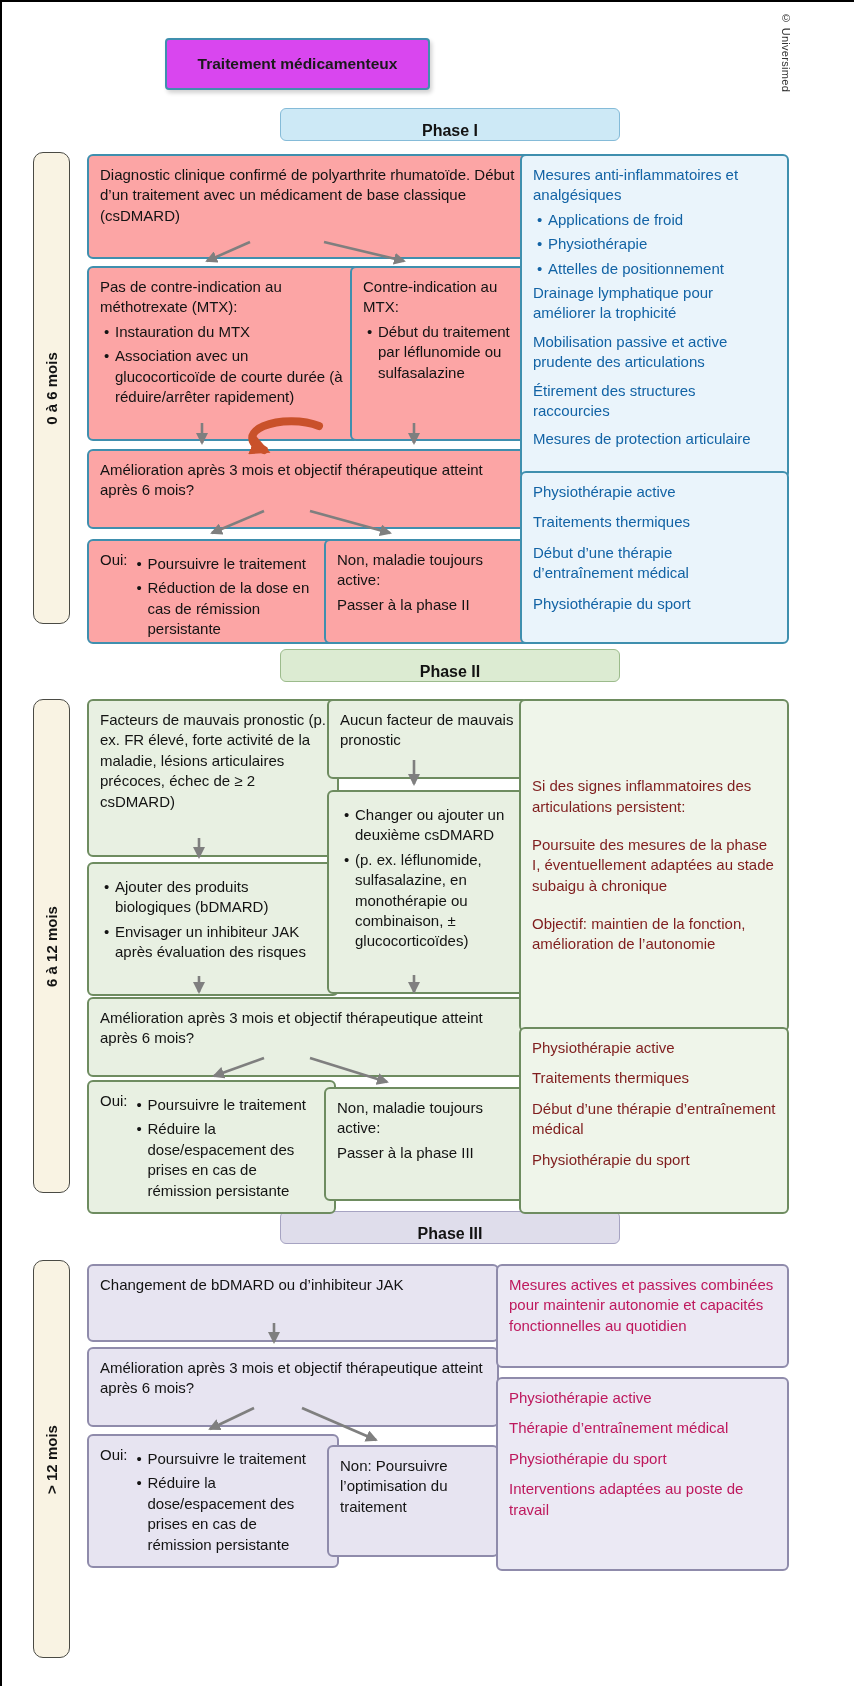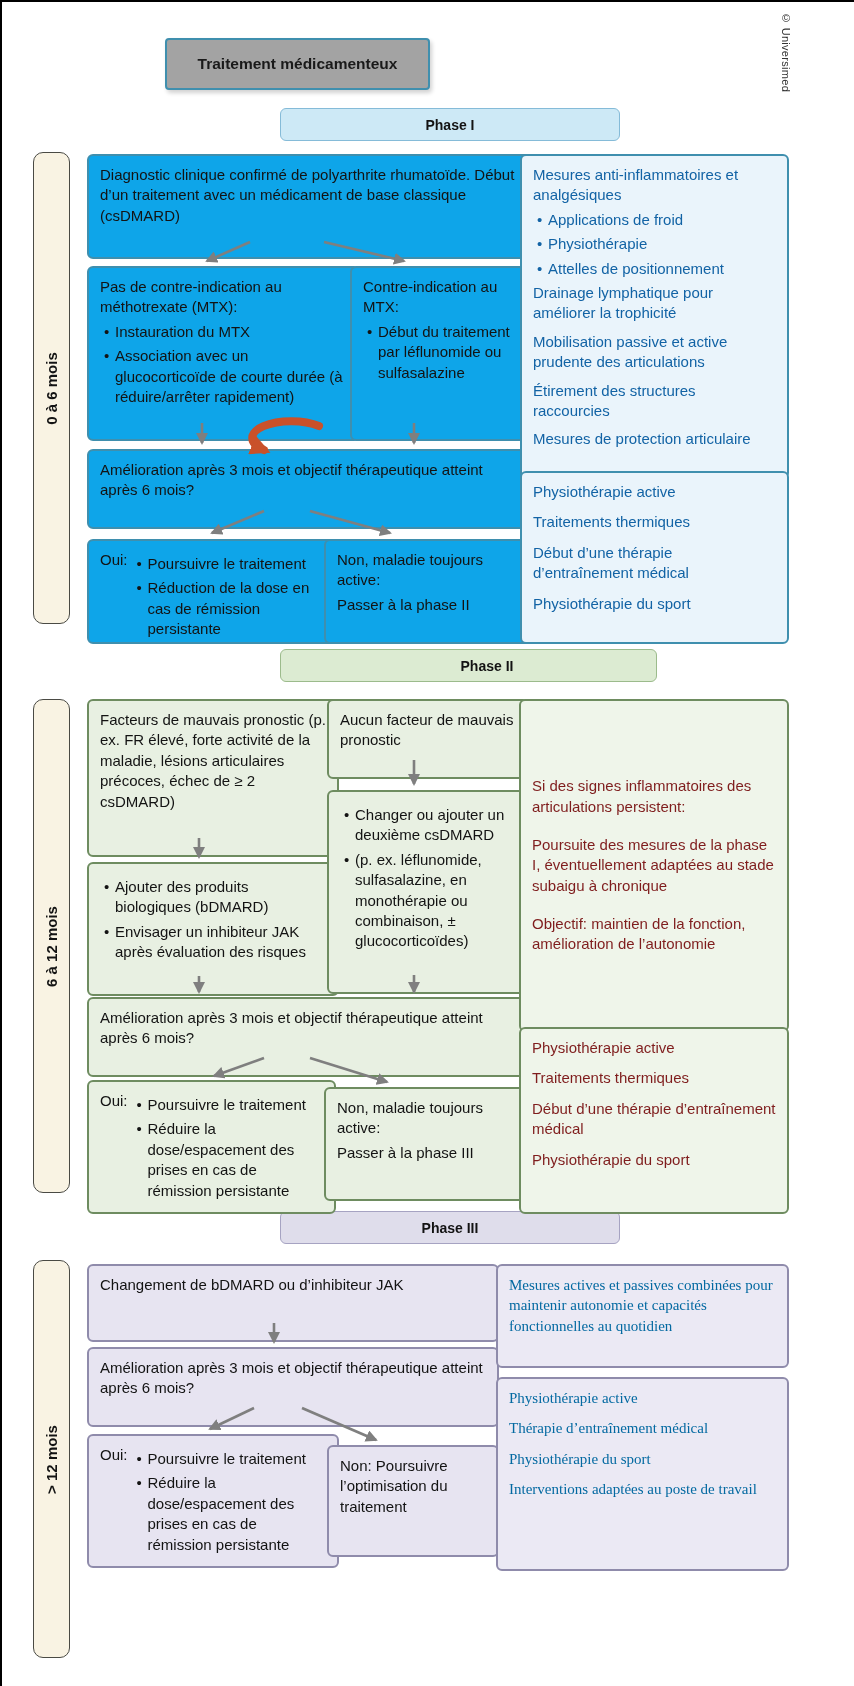--- a/index.html
+++ b/index.html
@@ -1,29 +1,29 @@
 <!DOCTYPE html>
 <html><head>
 <meta charset="utf-8">
 <style>
   html,body{margin:0;padding:0;background:#ffffff;}
   .canvas{position:relative;width:854px;height:1686px;border:2px solid #000;background:#fff;
           font-family:"Liberation Sans",sans-serif;overflow:hidden;}
   .box{position:absolute;border:2px solid;border-radius:6px;padding:9px 11px;font-size:15px;
        line-height:1.36;color:#131313;}
-  .p1box{background:#0ea5e9;border-color:#3f8fae;}
+  .p1box{background:#fca5a5;border-color:#3f8fae;}
   .p2box{background:#e8f0e2;border-color:#6e8c60;}
   .p3box{background:#e7e4f1;border-color:#8f8bab;}
   .p1physio{background:#eaf4fb;border-color:#3f8fae;color:#1263a5;}
   .p2physio{background:#eff5ea;border-color:#6e8c60;color:#7f1d1d;}
-  .p3physio{background:#ebe9f4;border-color:#8f8bab;color:#0369a1;font-family:Liberation Serif, serif;}
-  .band{position:absolute;border:1px solid;border-radius:6px;display:flex;align-items:center;
-        justify-content:center;font-weight:bold;font-size:14px;color:#131313;}
+  .p3physio{background:#ebe9f4;border-color:#8f8bab;color:#be185d;}
+  .band{position:absolute;border:1px solid;border-radius:6px;display:flex;align-items:flex-end;
+        justify-content:center;font-weight:bold;font-size:16px;color:#131313;}
   .band1{background:#cde9f6;border-color:#85bbd8;}
-  .band2{background:#dcebd2;border-color:#9cbb8c;padding-left:37px;}
+  .band2{background:#dcebd2;border-color:#9cbb8c;}
   .band3{background:#dfddeb;border-color:#a6a3c2;}
   .time{position:absolute;background:#f9f3e3;border:1.5px solid #4a4a44;border-radius:10px;
         display:flex;align-items:center;justify-content:center;}
   .time span{transform:rotate(-90deg);white-space:nowrap;font-weight:bold;font-size:15px;color:#131313;}
   .titlebox{position:absolute;border:2px solid #3f8fae;border-radius:4px;display:flex;
             flex-direction:column;align-items:center;justify-content:center;font-weight:bold;
             font-size:15.5px;text-align:center;box-shadow:2px 3px 4px rgba(0,0,0,.18);line-height:1.35;}
   ul.bl{list-style:none;margin:0;padding:0;}
   ul.bl li{position:relative;padding-left:11px;margin:4px;}
   ul.bl li::before{content:"\2022";position:absolute;left:0;}
@@ -37,21 +37,21 @@
   .vcenter{display:flex;align-items:flex-start;}
   .flexcenter{display:flex;flex-direction:column;justify-content:center;gap:18px;}
   .copyright{position:absolute;writing-mode:vertical-rl;font-size:11px;color:#333;letter-spacing:.3px;}
   svg.arrows{position:absolute;left:0;top:0;pointer-events:none;}
 </style>
 </head>
 <body>
 
 <div class="canvas">
 
-  <div class="titlebox" style="left:163px;top:36px;width:261px;height:48px;background:#a3a3a3;color:#1a1a1a">
+  <div class="titlebox" style="left:163px;top:36px;width:261px;height:48px;background:#d946ef;color:#1a1a1a">
     <span>Traitement médicamenteux</span>
   </div>
   <div class="copyright" style="left:778px;top:10px">© Universimed</div>
 
   <div class="band band1" style="left:278px;top:106px;width:338px;height:31px">
     <span>Phase I</span>
   </div>
   <div class="band band2" style="left:278px;top:647px;width:338px;height:31px">
     <span>Phase II</span>
   </div>

